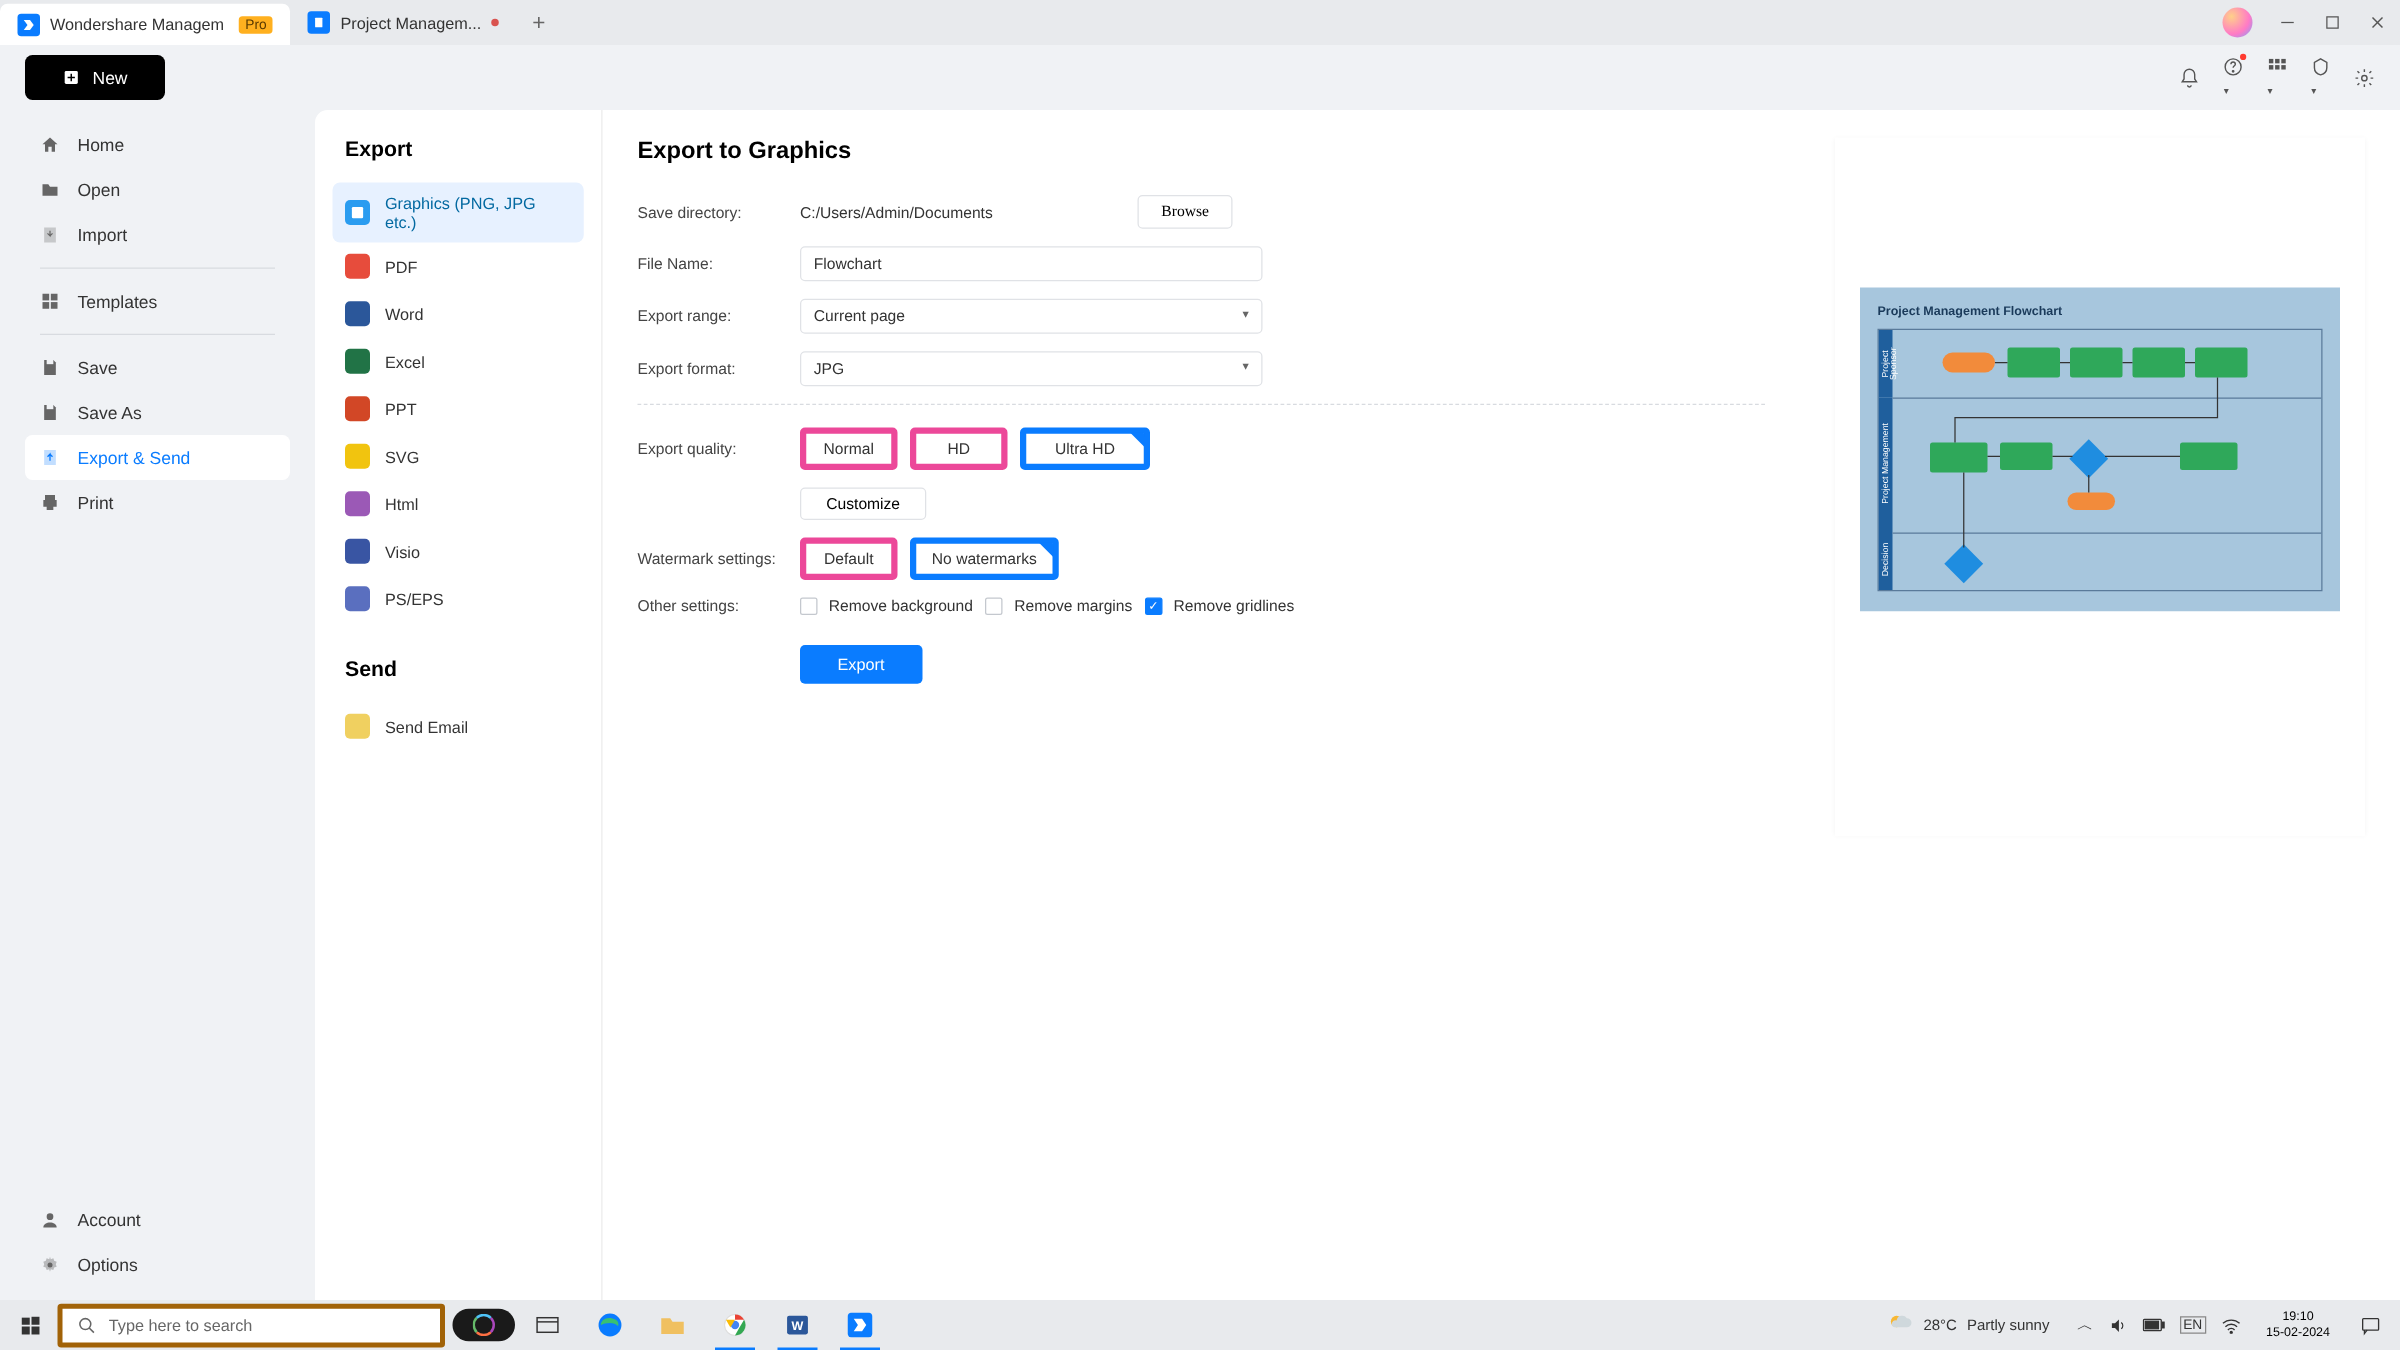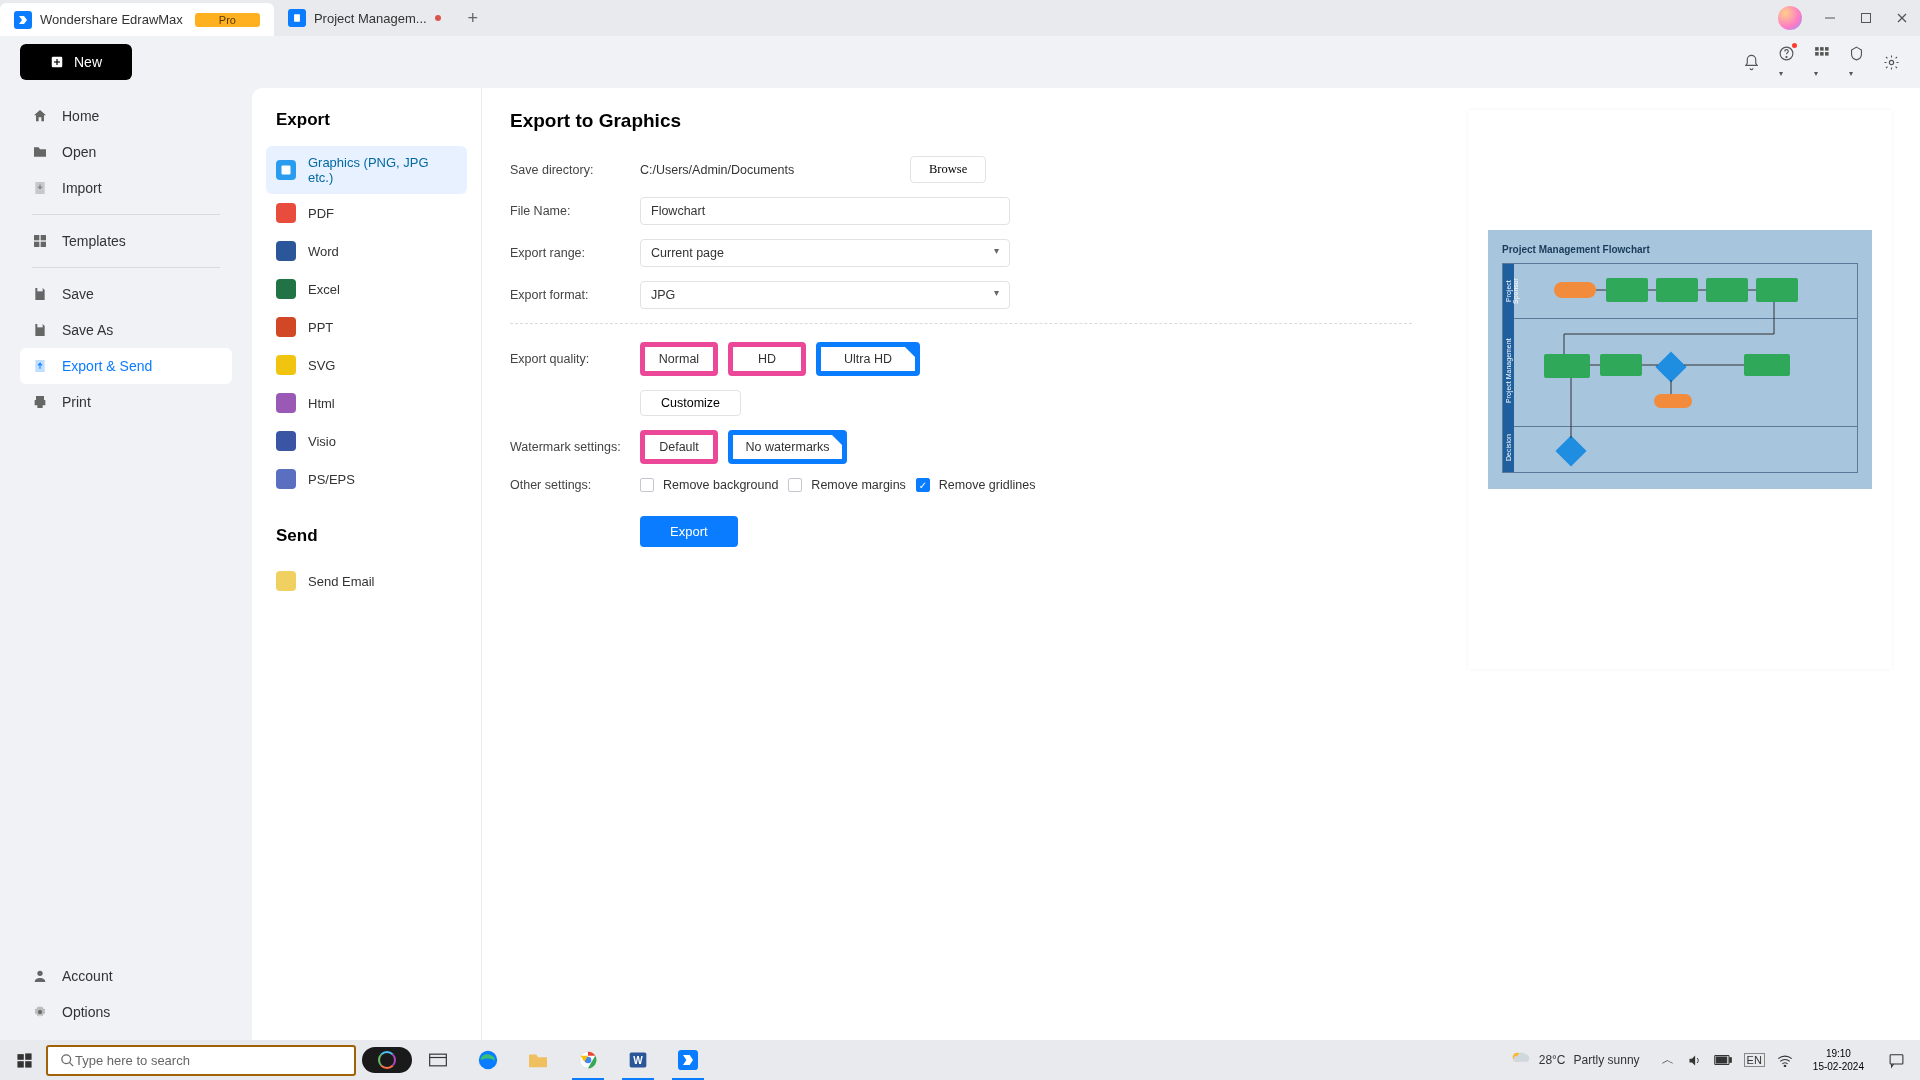--- a/index.html
+++ b/index.html
@@ -3,21 +3,21 @@
 <meta charset="utf-8">
 <style>
 * { margin: 0; padding: 0; box-sizing: border-box; font-family: "Segoe UI", Arial, sans-serif; }
 body { width: 1920px; height: 1080px; background: #f0f2f5; overflow: hidden; position: relative; }
 
 
 .titlebar { height: 36px; background: #e8eaed; display: flex; align-items: stretch; }
 .tab { display: flex; align-items: center; padding: 0 14px; gap: 8px; font-size: 13px; color: #333; position: relative; }
 .tab.active { background: #fff; border-top-left-radius: 6px; border-top-right-radius: 6px; margin-top: 3px; }
 .tab-icon { width: 18px; height: 18px; border-radius: 3px; display: inline-flex; align-items: center; justify-content: center; font-size: 11px; font-weight: bold; color: #fff; }
-.pro-badge { background: #ffb01f; color: #5a3a00; font-size: 11px; padding: 1px 24px; border-radius: 3px; margin-left: 4px; }
+.pro-badge { background: #ffb01f; color: #5a3a00; font-size: 11px; padding: 1px 5px; border-radius: 3px; margin-left: 4px; }
 .tab-close-dot { width: 6px; height: 6px; background: #d9534f; border-radius: 50%; }
 .newtab { width: 36px; display: flex; align-items: center; justify-content: center; color: #666; font-size: 18px; cursor: pointer; }
 .titlebar-spacer { flex: 1; }
 .avatar { width: 24px; height: 24px; border-radius: 50%; background: radial-gradient(circle at 30% 30%, #ffd089, #ff7ac6 60%, #7aa0ff); align-self: center; margin-right: 10px; }
 .win-btn { width: 36px; display: flex; align-items: center; justify-content: center; color: #555; cursor: pointer; }
 
 
 .toolbar-row { height: 52px; display: flex; align-items: center; justify-content: space-between; padding: 0 20px; background: #f0f2f5; }
 .new-btn { background: #000; color: #fff; border: none; border-radius: 6px; padding: 10px 30px; font-size: 14px; display: flex; align-items: center; gap: 10px; cursor: pointer; }
 .topright-icons { display: flex; gap: 18px; align-items: center; color: #555; }
@@ -82,21 +82,21 @@
 .shape { position: absolute; font-size: 6px; color: #fff; display: flex; align-items: center; justify-content: center; text-align: center; padding: 2px; }
 .rect { background: #2fa85a; border-radius: 2px; }
 .pill { background: #f28b3b; border-radius: 10px; }
 .diam { background: #1f8de0; transform: rotate(45deg); }
 .diam span { transform: rotate(-45deg); }
 .lane-sep { position: absolute; left: 0; right: 0; height: 1px; background: #5a7a9a; }
 
 
 .taskbar { position: absolute; bottom: 0; left: 0; right: 0; height: 40px; background: #e8eaed; display: flex; align-items: center; padding: 0 4px; gap: 2px; }
 .tb-start { width: 40px; height: 40px; display: flex; align-items: center; justify-content: center; cursor: pointer; }
-.tb-search { display: flex; align-items: center; background: #fff; border: 2px solid #a16207; border-radius: 3px; padding: 6px 12px; width: 310px; font-size: 13px; color: #666; cursor: text; }
+.tb-search { display: flex; align-items: center; gap: 10px; background: #fff; border: 4px solid #a16207; border-radius: 3px; padding: 6px 12px; width: 310px; font-size: 13px; color: #666; cursor: text; }
 .tb-cortana { background: #1a1a1a; border-radius: 16px; padding: 4px 16px; display: flex; align-items: center; cursor: pointer; margin-left: 4px; }
 .tb-cortana-circle { width: 18px; height: 18px; border: 2px solid; border-color: #4fc3f7 #ab47bc #ff7043 #66bb6a; border-radius: 50%; }
 .tb-icon { width: 48px; height: 40px; display: flex; align-items: center; justify-content: center; cursor: pointer; position: relative; }
 .tb-icon.active::after { content: ""; position: absolute; bottom: 0; left: 8px; right: 8px; height: 2px; background: #0a7cff; }
 .tb-spacer { flex: 1; }
 .tb-weather { display: flex; align-items: center; gap: 8px; font-size: 12px; color: #333; padding: 0 12px; cursor: pointer; }
 .tb-tray { display: flex; align-items: center; gap: 12px; color: #333; padding: 0 8px; }
 .tb-tray span { cursor: pointer; font-size: 13px; }
 .tb-clock { font-size: 10px; text-align: center; line-height: 1.3; padding: 0 10px; }
 .tb-notif { width: 40px; display: flex; align-items: center; justify-content: center; cursor: pointer; }
@@ -106,21 +106,21 @@
 </head>
 <body>
 
 <div class="titlebar">
   <div class="tab active">
     <span class="tab-icon" style="background:#0a7cff">
       <svg width="12" height="12" viewBox="0 0 24 24">
           <path fill="#fff" d="M4 4h10l6 8-6 8H4l6-8z"></path>
         </svg>
     </span>
-    <span>Wondershare EdrawMax</span>
+    <span>Wondershare Managem</span>
     <span class="pro-badge">Pro</span>
   </div>
   <div class="tab">
     <span class="tab-icon" style="background:#0a7cff">
       <svg width="10" height="10" viewBox="0 0 24 24">
           <rect fill="#fff" x="5" y="3" width="14" height="18" rx="1"></rect>
         </svg>
     </span>
     <span>Project Managem...</span>
     <span class="tab-close-dot"></span>

